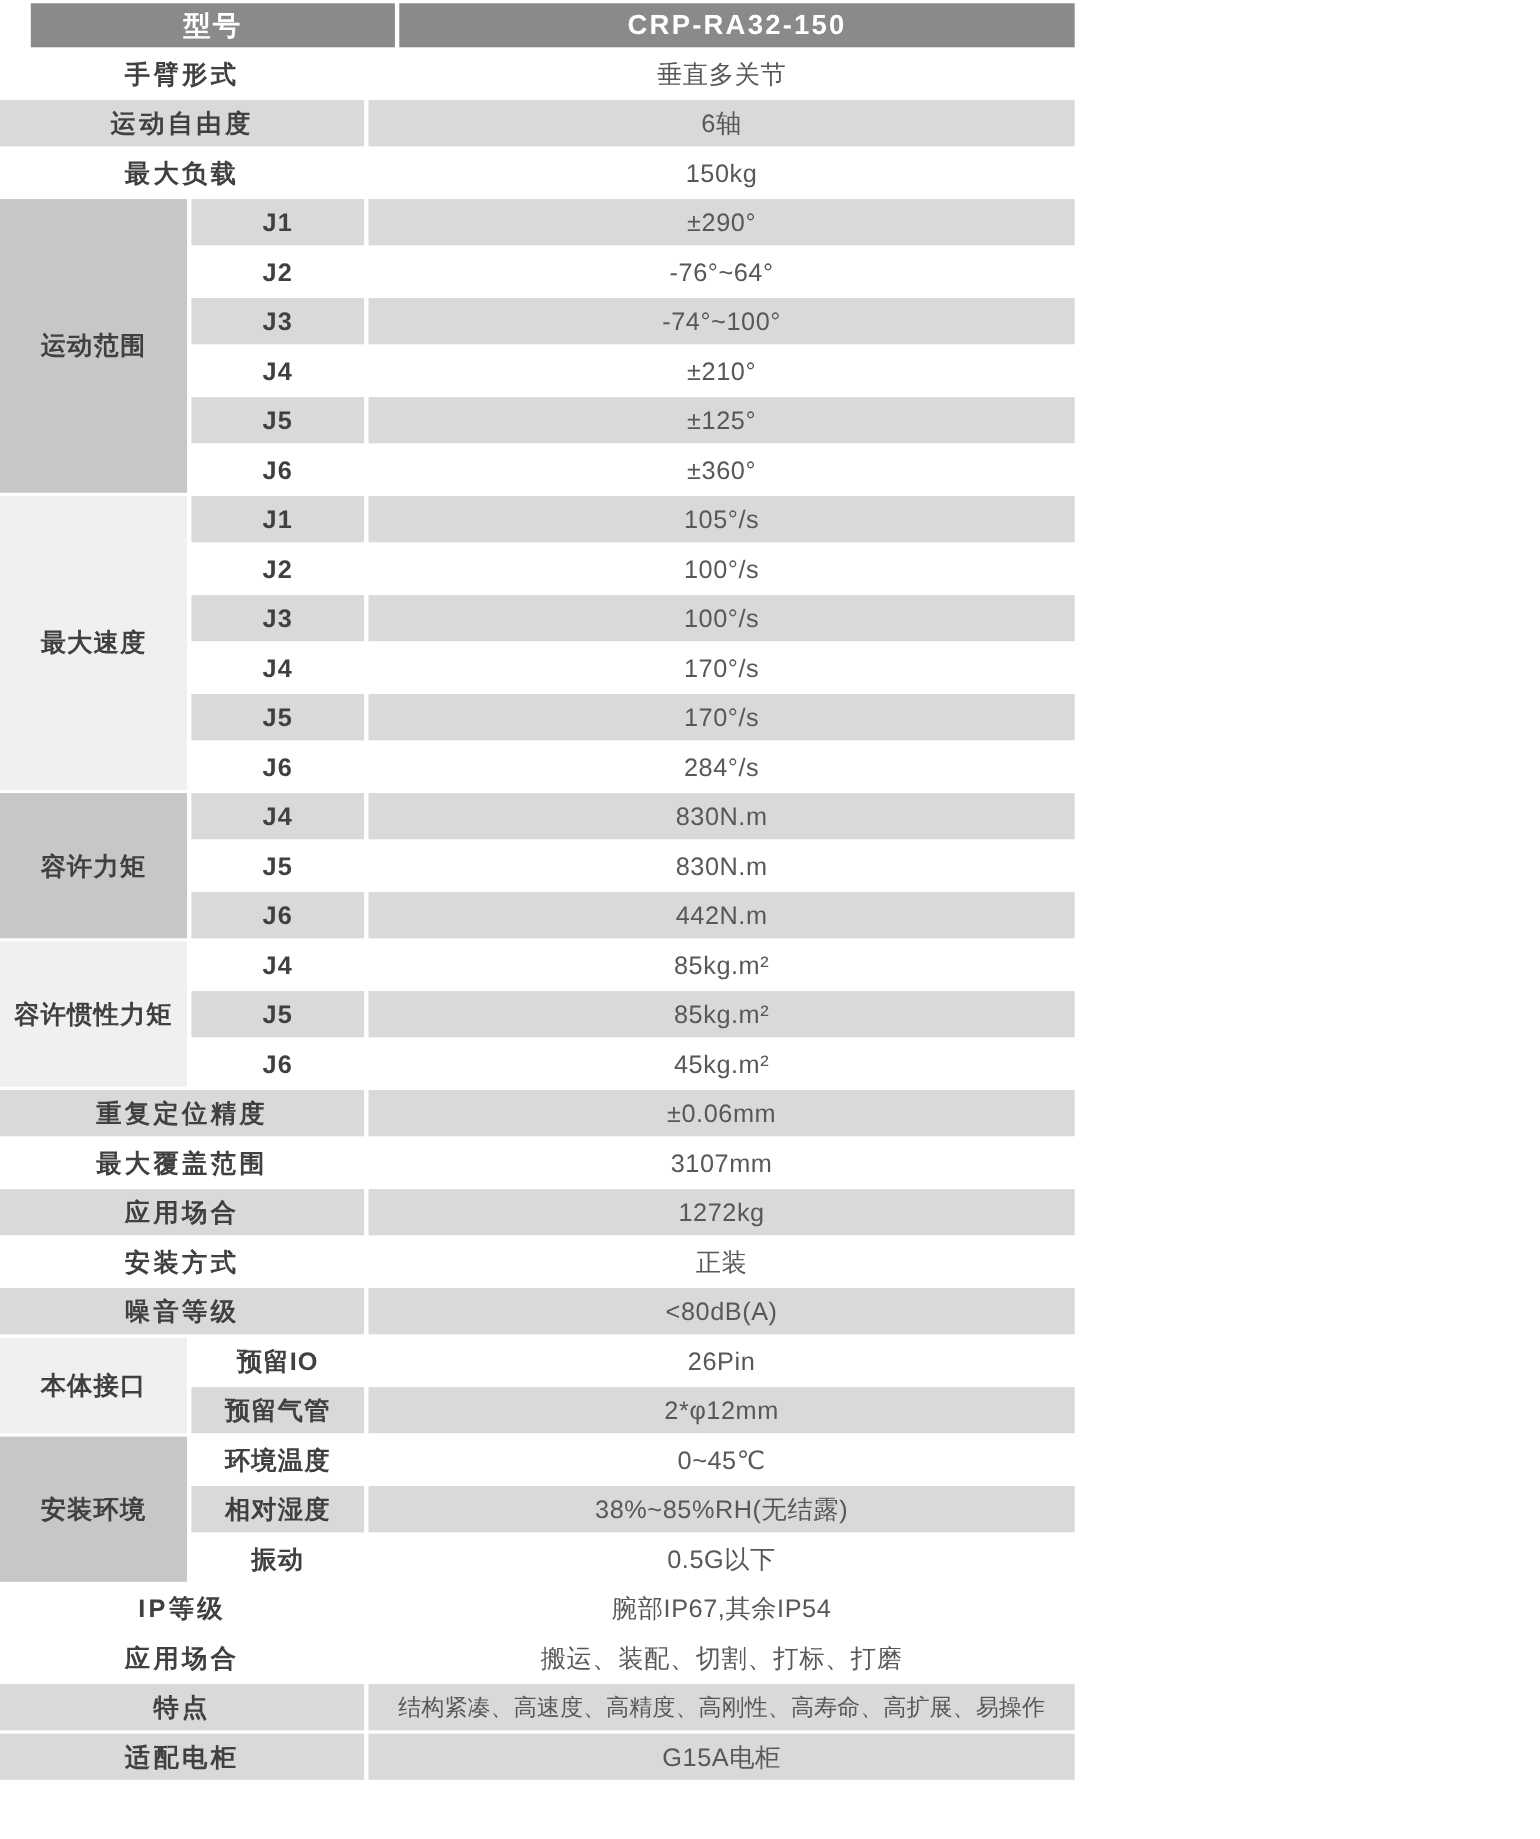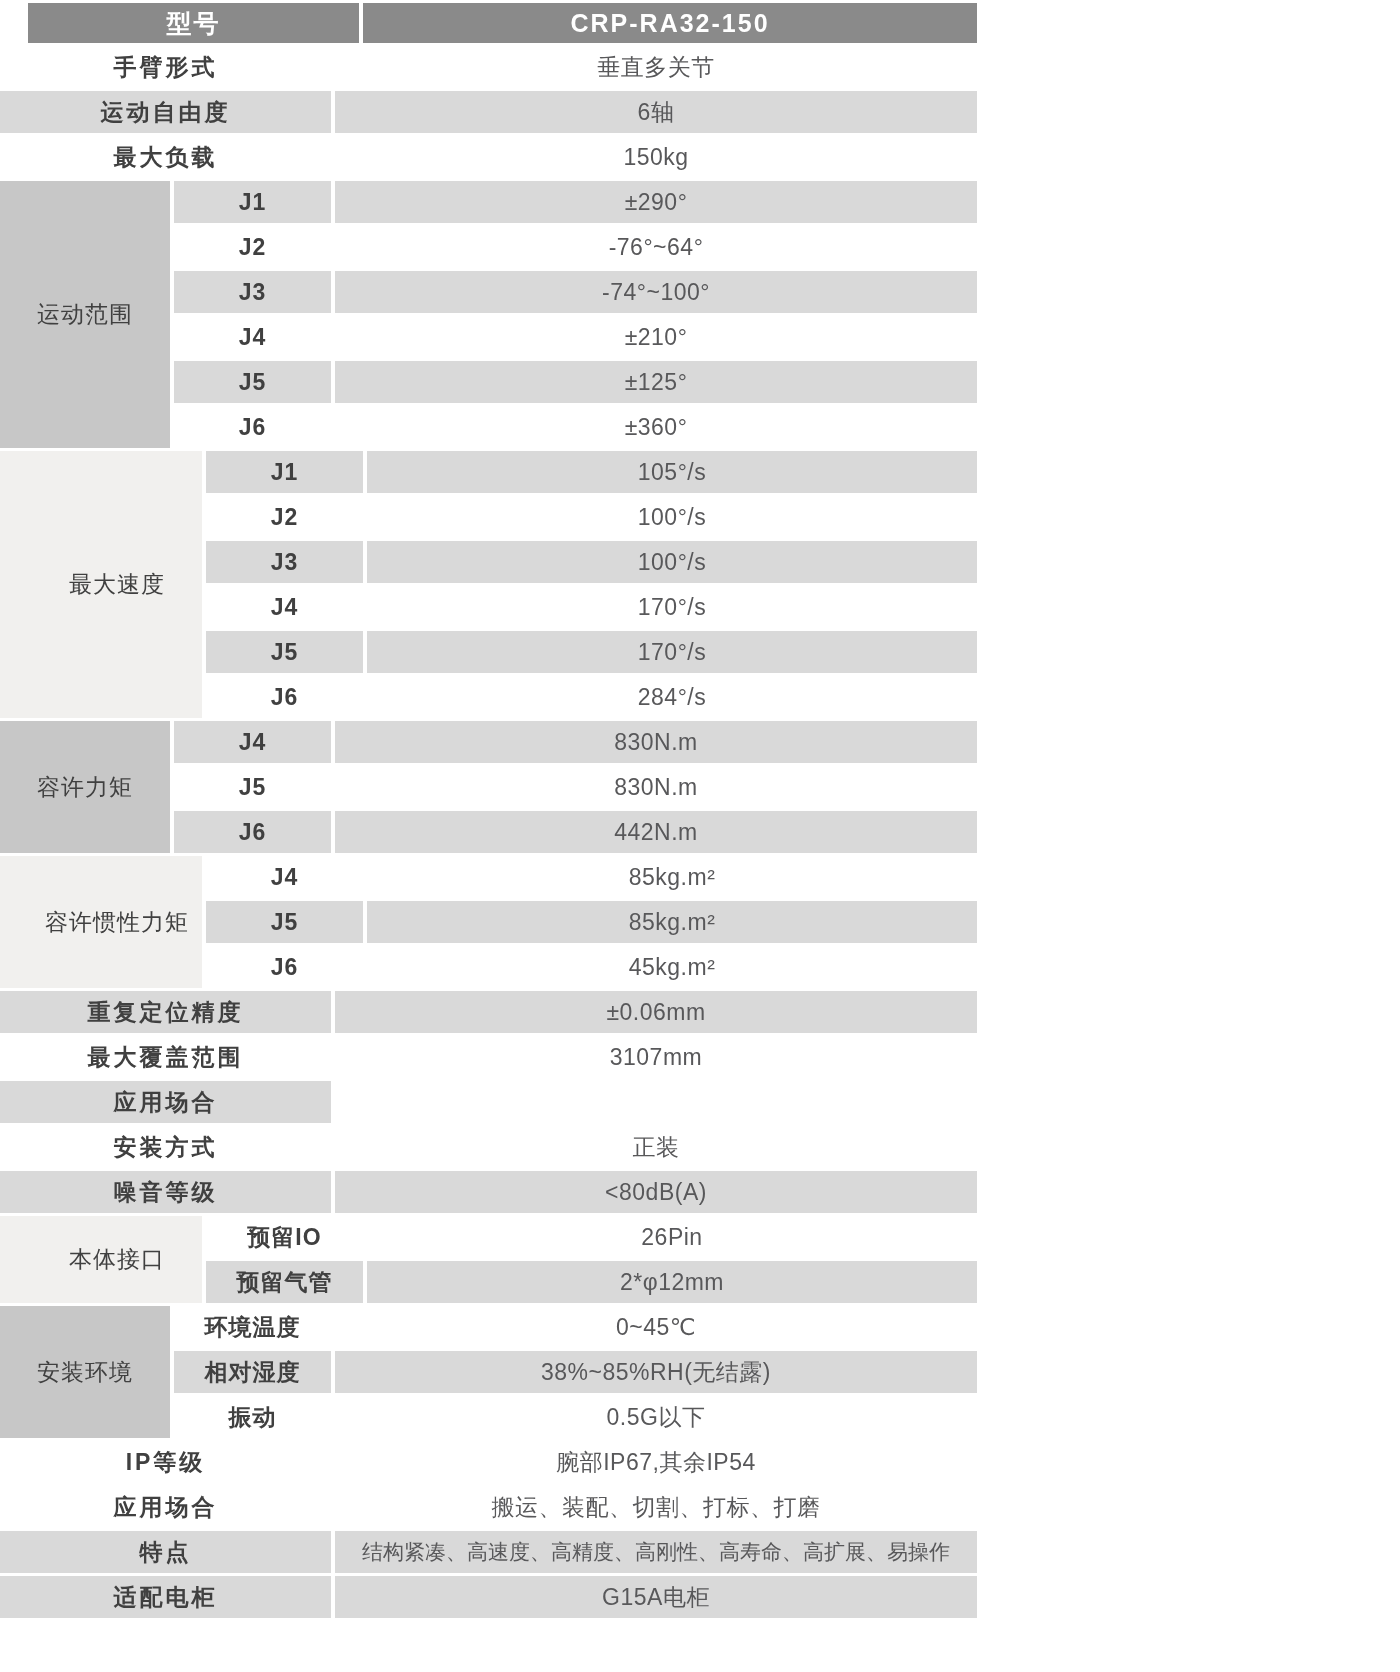--- a/index.html
+++ b/index.html
@@ -15,23 +15,23 @@
   }
   .r{display:flex;gap:4px;height:42px;flex:0 0 auto;}
   .hr{height:40px;margin-left:28px;}
   .c{display:flex;align-items:center;justify-content:center;text-align:center;}
   .lab{width:331px;font-weight:700;color:#404040;font-size:23px;letter-spacing:3px;}
   .val{flex:1;color:#58585a;font-size:23px;letter-spacing:0.5px;}
   .val.small{font-size:21px;letter-spacing:0;}
   .hd{background:#8a8a8a;color:#ffffff;font-weight:700;font-size:25px;letter-spacing:2px;}
   .sec{display:flex;gap:4px;flex:0 0 auto;}
   .gcell{width:170px;display:flex;align-items:center;justify-content:center;
-         font-weight:400;color:#404040;font-size:23px;letter-spacing:1px;text-align:left;}
+         font-weight:700;color:#404040;font-size:23px;letter-spacing:1px;text-align:left;}
   .gd{background:#c7c7c7;}
-  .gl{background:#f1f0ee;padding-left:32px;}
+  .gl{background:#f1f0ee;}
   .subs{flex:1;display:flex;flex-direction:column;gap:3px;}
   .slab{width:157px;font-weight:700;color:#404040;font-size:23px;letter-spacing:1px;}
   .rg .lab,.rg .val,.rg .slab{background:#d9d9d9;}
   .rw .lab,.rw .val,.rw .slab{background:#ffffff;}
 </style>
 </head>
 <body>
 
 <div class="tbl">
 
@@ -156,20 +156,21 @@
     <div class="c val">±0.06mm</div>
   </div>
 
   <div class="r rw">
     <div class="c lab">最大覆盖范围</div>
     <div class="c val">3107mm</div>
   </div>
 
   <div class="r rg">
     <div class="c lab">应用场合</div>
+    <div class="c val">1272kg</div>
   </div>
 
   <div class="r rw">
     <div class="c lab">安装方式</div>
     <div class="c val">正装</div>
   </div>
 
   <div class="r rg">
     <div class="c lab">噪音等级</div>
     <div class="c val">&lt;80dB(A)</div>

